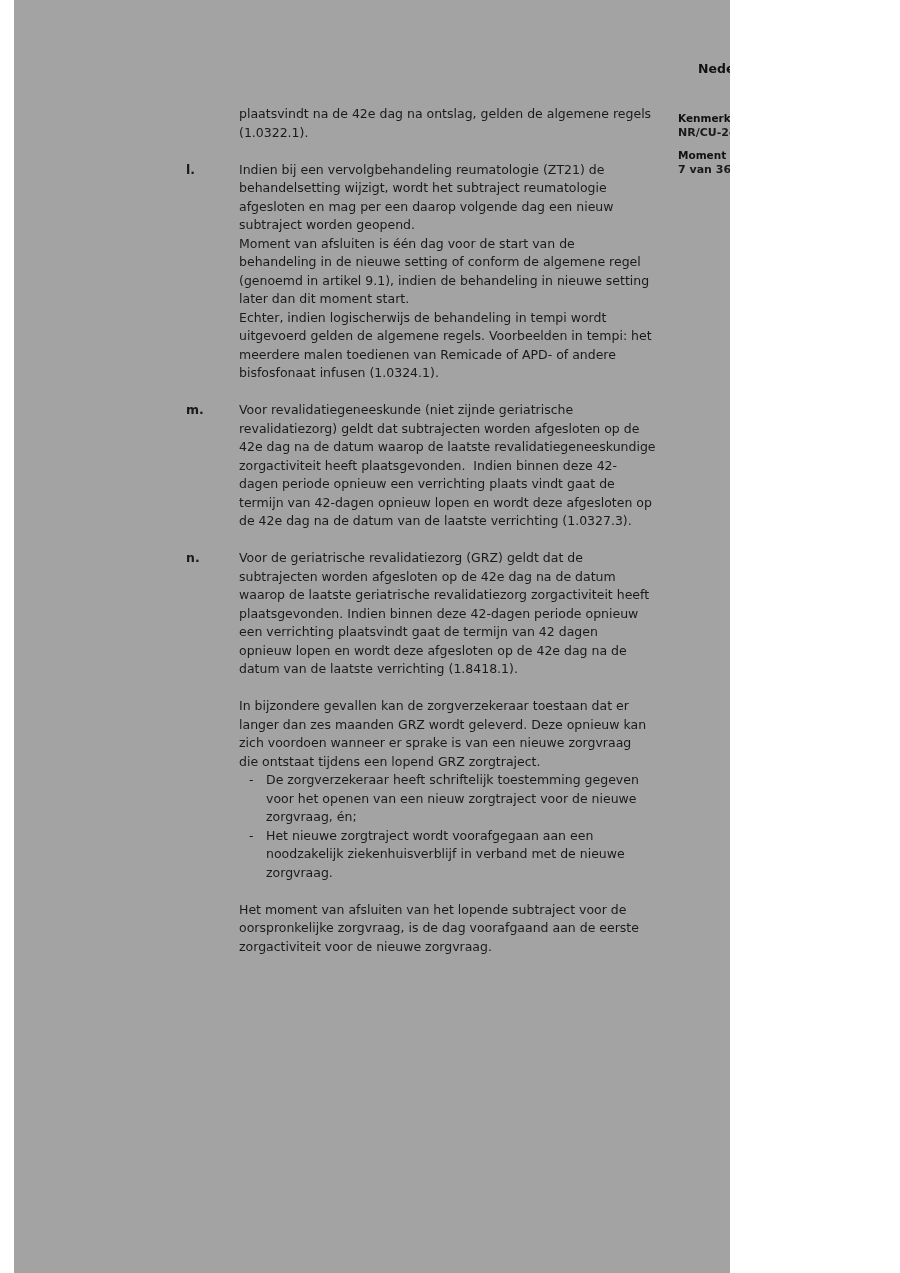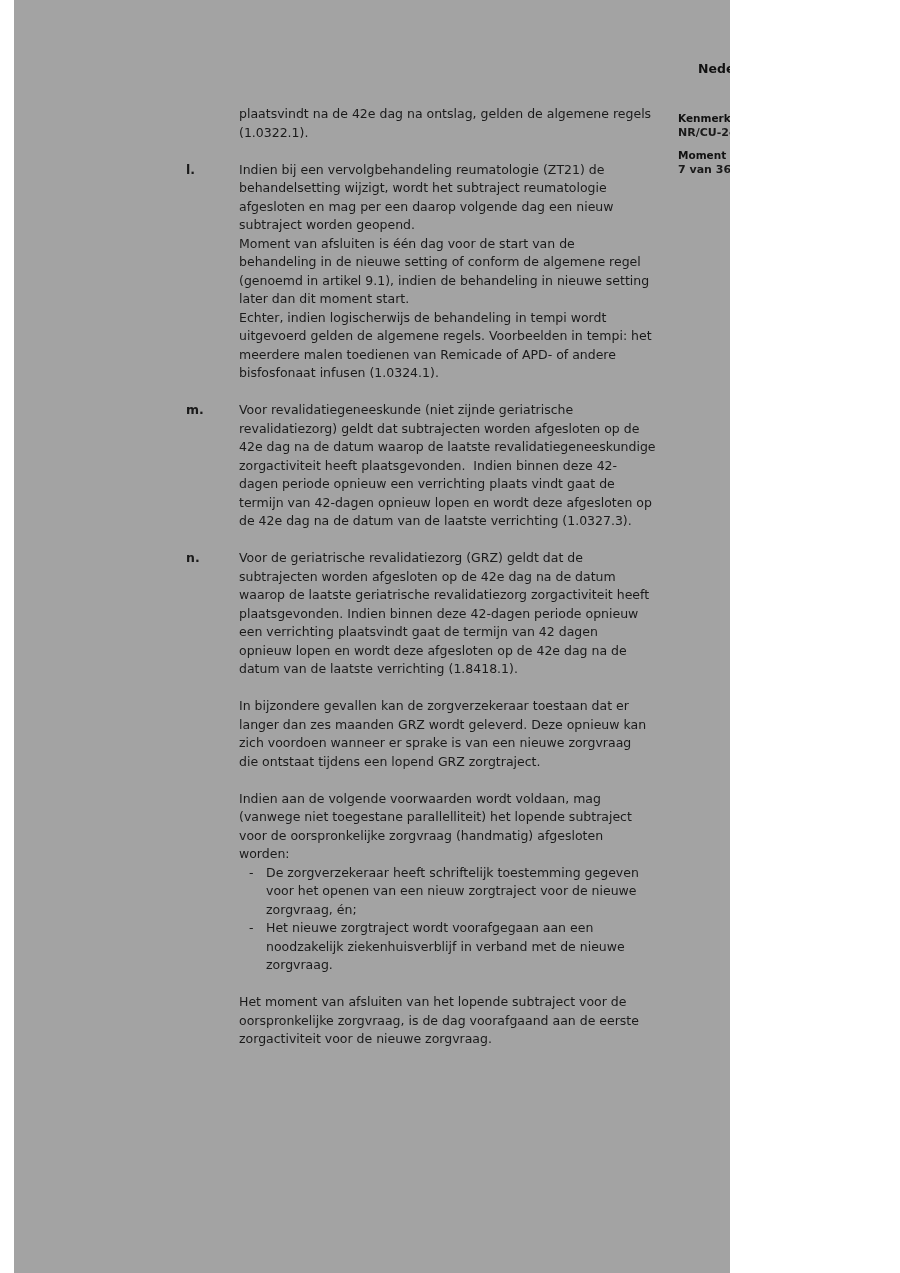--- a/index.html
+++ b/index.html
@@ -144,27 +144,20 @@
     </div>
 
     <div class="block">
       <div class="spacer-label"></div>
       <div class="text">In bijzondere gevallen kan de zorgverzekeraar toestaan dat er
 langer dan zes maanden GRZ wordt geleverd. Deze opnieuw kan
 zich voordoen wanneer er sprake is van een nieuwe zorgvraag
 die ontstaat tijdens een lopend GRZ zorgtraject.</div>
     </div>
 
-    <div class="block">
-      <div class="spacer-label"></div>
-      <div class="text">Indien aan de volgende voorwaarden wordt voldaan, mag
-(vanwege niet toegestane parallelliteit) het lopende subtraject
-voor de oorspronkelijke zorgvraag (handmatig) afgesloten
-worden:</div>
-    </div>
 
     <div class="block attached">
       <div class="spacer-label"></div>
       <div>
         <div class="bullet-row">
           <div class="bullet-marker">-</div>
           <div class="bullet-text">De zorgverzekeraar heeft schriftelijk toestemming gegeven
 voor het openen van een nieuw zorgtraject voor de nieuwe
 zorgvraag, én;</div>
         </div>

